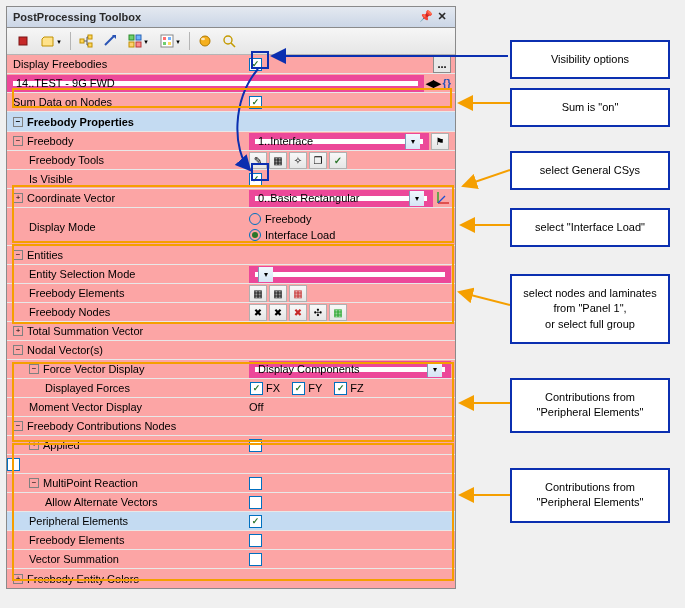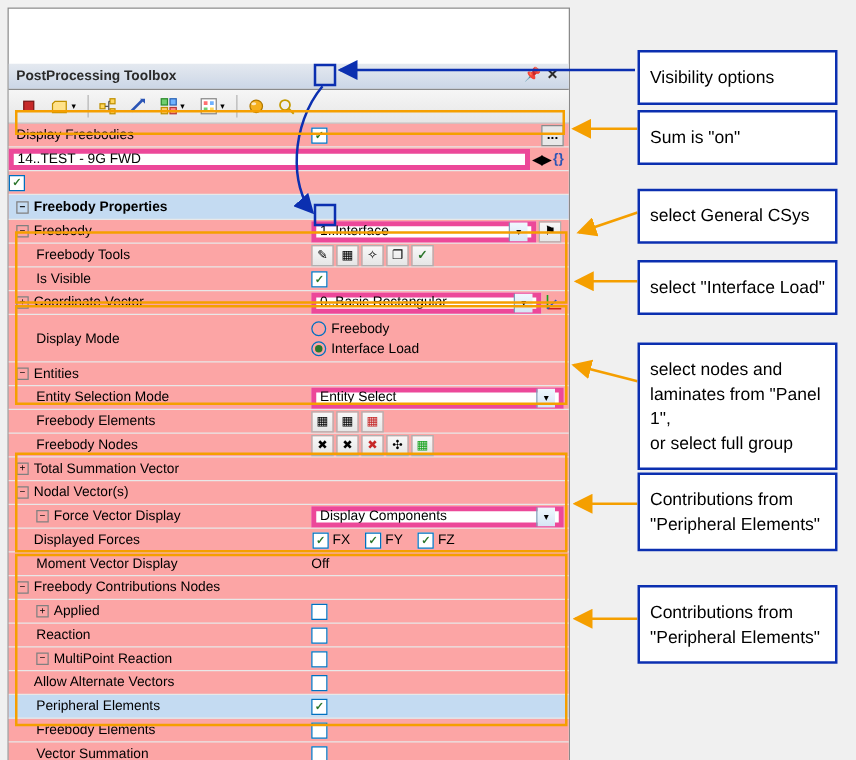--- a/index.html
+++ b/index.html
@@ -22,21 +22,20 @@
   }
   .titlebar {
     background: linear-gradient(#e4e9f0, #cbd6e6);
     border-bottom: 1px solid #8a8a8a;
     padding: 3px 6px;
     font-weight: bold;
     font-size: 11px;
     display: flex;
     align-items: center;
     color: #2a2a2a;
-    margin-top: 44px;
   }
   .titlebar .spacer { flex: 1; }
   .titlebar-btn {
     width: 14px; height: 14px;
     text-align: center;
     line-height: 12px;
     margin-left: 2px;
     font-size: 11px;
     cursor: pointer;
   }
@@ -94,36 +93,36 @@
   }
   .val-cell {
     flex: 1;
     display: flex;
     align-items: center;
     height: 100%;
     padding-right: 4px;
   }
   .indent-0 { padding-left: 6px; }
   .indent-1 { padding-left: 22px; text-align: center; }
-  .indent-2 { padding-left: 20px; }
+  .indent-2 { padding-left: 38px; }
   .expander {
     width: 10px; height: 10px;
     border: 1px solid #808080;
     display: inline-flex;
     align-items: center;
     justify-content: center;
     font-size: 8px;
     line-height: 1;
     margin-right: 4px;
     cursor: pointer;
     color: #000;
   }
   .combo {
     height: 17px;
-    border: 4px solid #ec4899;
+    border: 6px solid #ec4899;
     background: #fff;
     flex: 1;
     display: flex;
     align-items: center;
     padding: 0 3px;
     position: relative;
   }
   .combo-arrow {
     width: 15px;
     height: 15px;
@@ -188,22 +187,22 @@
     position: absolute;
     border: 2px solid #0b2fb0;
     pointer-events: none;
   }
   .callout {
     position: absolute;
     width: 160px;
     border: 2px solid #0b2fb0;
     background: #fff;
     padding: 10px 8px;
-    text-align: left;
-    font-size: 14px;
+    text-align: center;
+    font-size: 11px;
     line-height: 1.4;
   }
   .arrow-svg {
     position: absolute;
     pointer-events: none;
     overflow: visible;
   }
   .ck-inline { display: inline-flex; align-items: center; margin-right: 12px; }
   .row.displayed-forces .val-cell { padding-left: 1px; }
   .nav-arrows {
@@ -314,20 +313,21 @@
       <div class="val-cell">
         <div class="combo">
           <span class="combo-text">14..TEST - 9G FWD</span>
         </div>
         <span class="nav-arrows" style="margin:0 2px">◀▶</span>
         <span style="color:#2a54b5;font-weight:bold">{}</span>
       </div>
     </div>
 
     <div class="row">
+      <div class="label-cell indent-0">Sum Data on Nodes</div>
       <div class="val-cell">
           <span class="check">✓</span>
         </div>
     </div>
 
     <div class="row hl-prop">
       <div class="label-cell indent-0">
         <span class="expander">−</span>
         <span>Freebody Properties</span>
       </div>
@@ -402,21 +402,20 @@
     <div class="row">
       <div class="label-cell indent-0">
         <span class="expander">−</span>
         <span>Entities</span>
       </div>
     </div>
     <div class="row">
       <div class="label-cell indent-1">Entity Selection Mode</div>
       <div class="val-cell">
         <div class="combo">
-          <span class="combo-text">Entity Select</span>
           <span class="combo-arrow">▾</span>
         </div>
       </div>
     </div>
     <div class="row">
       <div class="label-cell indent-1">Freebody Elements</div>
       <div class="val-cell">
         <span class="icon-btn">▦</span>
         <span class="icon-btn">▦</span>
         <span class="icon-btn" style="color:#c62828">▦</span>
@@ -482,21 +481,20 @@
     <div class="row">
       <div class="label-cell indent-1">
         <span class="expander">+</span>
         <span>Applied</span>
       </div>
       <div class="val-cell">
           <span class="check"></span>
         </div>
     </div>
     <div class="row">
-      <div class="label-cell indent-1">Reaction</div>
       <div class="val-cell">
           <span class="check"></span>
         </div>
     </div>
     <div class="row">
       <div class="label-cell indent-1">
         <span class="expander">−</span>
         <span>MultiPoint Reaction</span>
       </div>
       <div class="val-cell">

